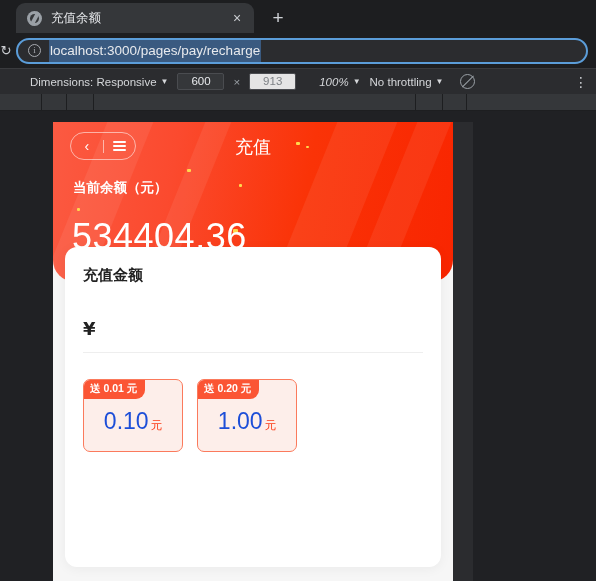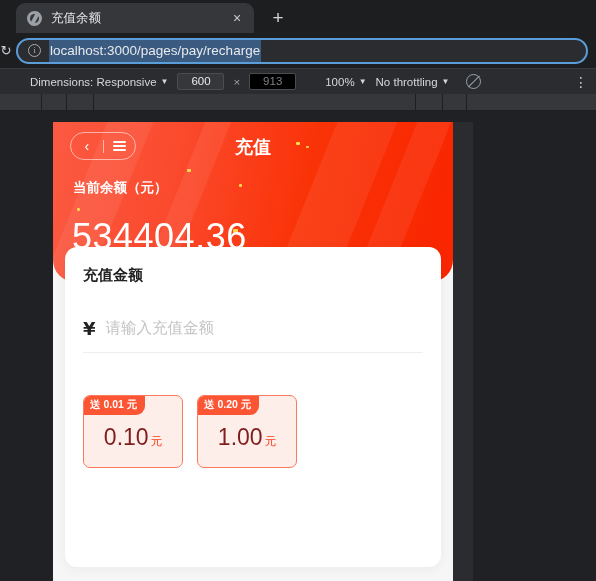--- a/index.html
+++ b/index.html
@@ -146,21 +146,21 @@
   .dim-input {
     width: 47px; height: 17px;
     background: #35373a;
     border: 1px solid #4a4c50;
     border-radius: 2px;
     color: #e8eaed;
     font-size: 11.5px;
     text-align: center;
     line-height: 15px;
   }
-  .dim-input.muted { color: #7e8286; background:#000000; }
+  .dim-input.muted { color: #7e8286; background:#e5e5e5; }
   .dim-x { color: #9aa0a6; font-size: 11.5px; }
   .no-throttle-ic {
     width: 15px; height: 15px;
     border: 1.3px solid #9aa0a6;
     border-radius: 50%;
     position: relative;
     margin-left: 8px;
   }
   .no-throttle-ic::after {
     content:"";
@@ -264,21 +264,21 @@
   .capsule .menu i {
     display:block; width:13px; height:1.8px; background:#fff; border-radius:1px;
   }
 
   .hero-title {
     position: absolute;
     left: 0; right: 0; top: 13px;
     text-align: center;
     color: #fff;
     font-size: 18px;
-    font-weight: 700;
+    font-weight: 400;
   }
   .bal-label {
     position: absolute;
     left: 20px; top: 57px;
     color: #fff;
     font-size: 13.5px;
     font-weight: 700;
   }
   .bal-value {
     position: absolute;
@@ -331,21 +331,21 @@
     font-weight: 700;
     color: #222;
     font-family: "DejaVu Sans", sans-serif;
   }
   .amount-placeholder {
     font-size: 15.5px;
     color: #c4c4c4;
   }
 
   .presets {
-    margin-top: 42px;
+    margin-top: 26px;
     display: flex;
     gap: 14px;
   }
   .preset {
     position: relative;
     width: 100px;
     height: 73px;
     background: #fdeeea;
     border: 1px solid #fb7a5c;
     border-radius: 7px;
@@ -365,21 +365,21 @@
     border-radius: 7px 0 9px 0;
     white-space: nowrap;
   }
   .preset-body {
     margin-top: 12px;
     display: flex;
     align-items: baseline;
   }
   .preset-amount {
     font-size: 23px;
-    color: #7f1d1d;
+    color: #1d4ed8;
     font-weight: 400;
   }
   .preset-unit {
     font-size: 11.5px;
     color: #fb3a14;
     margin-left: 2px;
   }
 
   .confirm-btn {
     margin: 36px 6px 0 6px;
@@ -418,21 +418,21 @@
   </div>
 
   <div class="device-toolbar">
     <span class="dt-item">
       <span>Dimensions: Responsive</span>
       <span class="caret">▼</span>
     </span>
     <span class="dim-input">600</span>
     <span class="dim-x">×</span>
     <span class="dim-input muted">913</span>
-    <span class="dt-item" style="margin-left:20px;">
+    <span class="dt-item" style="margin-left:14px;font-style:italic;">
       <span>100%</span>
       <span class="caret">▼</span>
     </span>
     <span class="dt-item">
       <span>No throttling</span>
       <span class="caret">▼</span>
     </span>
     <span class="no-throttle-ic"></span>
     <span class="kebab">⋮</span>
   </div>
@@ -480,21 +480,20 @@
           <div class="hero-title">充值</div>
           <div class="bal-label">当前余额（元）</div>
           <div class="bal-value">534404.36</div>
         </div>
 
         <div class="card">
           <div class="card-title">充值金额</div>
 
           <div class="amount-input-row">
             <span class="yen">¥</span>
-            <span class="amount-placeholder">请输入充值金额</span>
           </div>
 
           <div class="presets">
             <div class="preset">
               <span class="preset-badge">送 0.01 元</span>
               <span class="preset-body">
                 <span class="preset-amount">0.10</span>
                 <span class="preset-unit">元</span>
               </span>
             </div>

